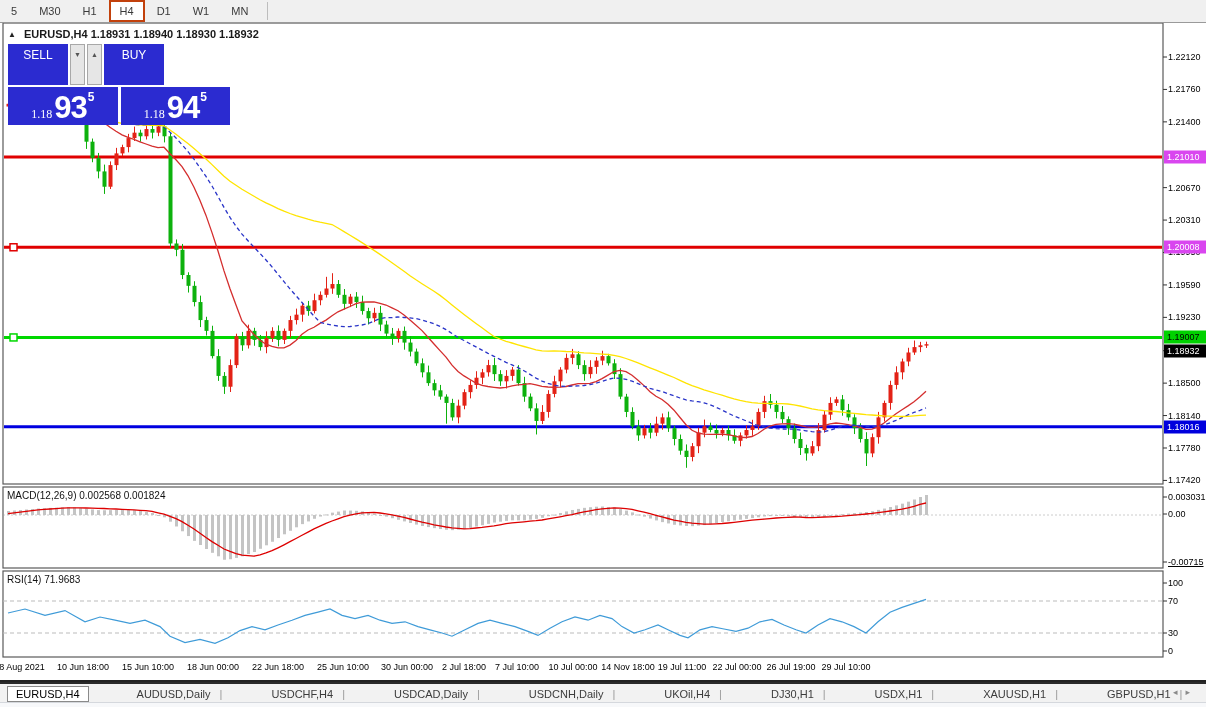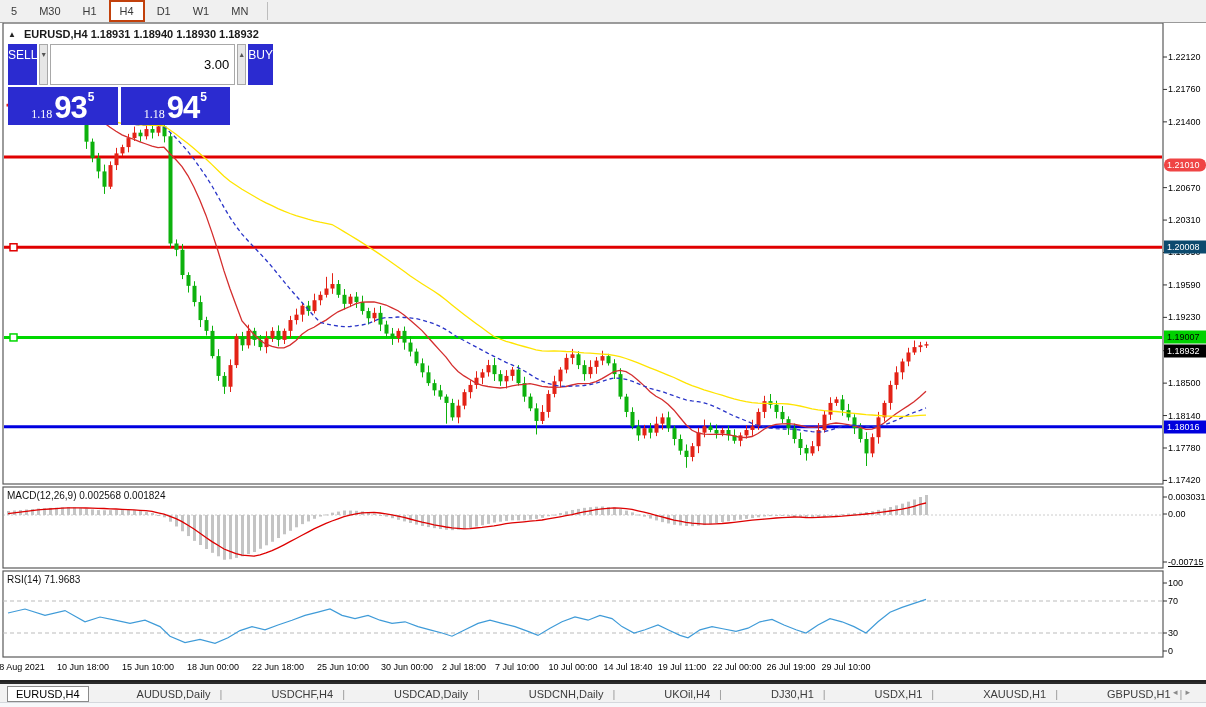--- a/index.html
+++ b/index.html
@@ -603,21 +603,20 @@
     <span> </span>
     <span>1.18931 1.18940 1.18930 1.18932</span>
   </div>
 
   <div class="trade-panel">
     <div class="tp-row1">
       <div class="tp-btn">SELL</div>
       <div class="tp-spin">
         <span>▼</span>
       </div>
-      <input class="tp-vol" readonly="" value="3.00" style="">
       <div class="tp-spin">
         <span>▲</span>
       </div>
       <div class="tp-btn">BUY</div>
     </div>
     <div class="tp-row2">
       <div class="price-box">
         <span class="pb-small">1.18</span>
         <span class="pb-big">93</span>
         <span class="pb-sup">5</span>
@@ -637,43 +636,43 @@
       <div class="tick" style="top: 187.631px;">1.20670</div>
       <div class="tick" style="top: 220.063px;">1.20310</div>
       <div class="tick" style="top: 252.495px;">1.19950</div>
       <div class="tick" style="top: 284.928px;">1.19590</div>
       <div class="tick" style="top: 317.36px;">1.19230</div>
       <div class="tick" style="top: 350.694px;">1.18860</div>
       <div class="tick" style="top: 383.126px;">1.18500</div>
       <div class="tick" style="top: 415.559px;">1.18140</div>
       <div class="tick" style="top: 447.991px;">1.17780</div>
       <div class="tick" style="top: 480.423px;">1.17420</div>
-      <div class="badge" style="top: 165px; background: #ef4444; color: rgb(255, 255, 255); border-radius: 6px;">1.21010</div>
-      <div class="badge" style="top: 247.27px; background: #0c4a6e; color: rgb(255, 255, 255);">1.20008</div>
+      <div class="badge" style="top: 157px; background: #d946ef; color: rgb(255, 255, 255);">1.21010</div>
+      <div class="badge" style="top: 247.27px; background: #d946ef; color: rgb(255, 255, 255);">1.20008</div>
       <div class="badge" style="top: 337.45px; background: rgb(0, 210, 0); color: rgb(0, 0, 0);">1.19007</div>
       <div class="badge" style="top: 351.207px; background: rgb(0, 0, 0); color: rgb(255, 255, 255);">1.18932</div>
       <div class="badge" style="top: 426.73px; background: rgb(0, 0, 221); color: rgb(255, 255, 255);">1.18016</div>
       <div class="ind-tick" style="top: 497px;">0.003031</div>
       <div class="ind-tick" style="top: 514px;">0.00</div>
       <div class="ind-tick" style="top: 562px; text-decoration: underline;">-0.00715</div>
       <div class="ind-tick" style="top: 583px;">100</div>
       <div class="ind-tick" style="top: 601px;">70</div>
       <div class="ind-tick" style="top: 633px;">30</div>
       <div class="ind-tick" style="top: 651px;">0</div>
       <div class="date-label" style="left: 22px;">8 Aug 2021</div>
       <div class="date-label" style="left: 83px;">10 Jun 18:00</div>
       <div class="date-label" style="left: 148px;">15 Jun 10:00</div>
       <div class="date-label" style="left: 213px;">18 Jun 00:00</div>
       <div class="date-label" style="left: 278px;">22 Jun 18:00</div>
       <div class="date-label" style="left: 343px;">25 Jun 10:00</div>
       <div class="date-label" style="left: 407px;">30 Jun 00:00</div>
       <div class="date-label" style="left: 464px;">2 Jul 18:00</div>
       <div class="date-label" style="left: 517px;">7 Jul 10:00</div>
       <div class="date-label" style="left: 573px;">10 Jul 00:00</div>
-      <div class="date-label" style="left: 628px;">14 Jul 18:40</div>
+      <div class="date-label" style="left: 628px;">14 Nov 18:00</div>
       <div class="date-label" style="left: 682px;">19 Jul 11:00</div>
       <div class="date-label" style="left: 737px;">22 Jul 00:00</div>
       <div class="date-label" style="left: 791px;">26 Jul 19:00</div>
       <div class="date-label" style="left: 846px;">29 Jul 10:00</div>
     </div>
 
   <div class="pane-label" style="top:490px">MACD(12,26,9) 0.002568 0.001824</div>
   <div class="pane-label" style="top:574px">RSI(14) 71.9683</div>
 
   <div class="tabbar" id="tabbar">

